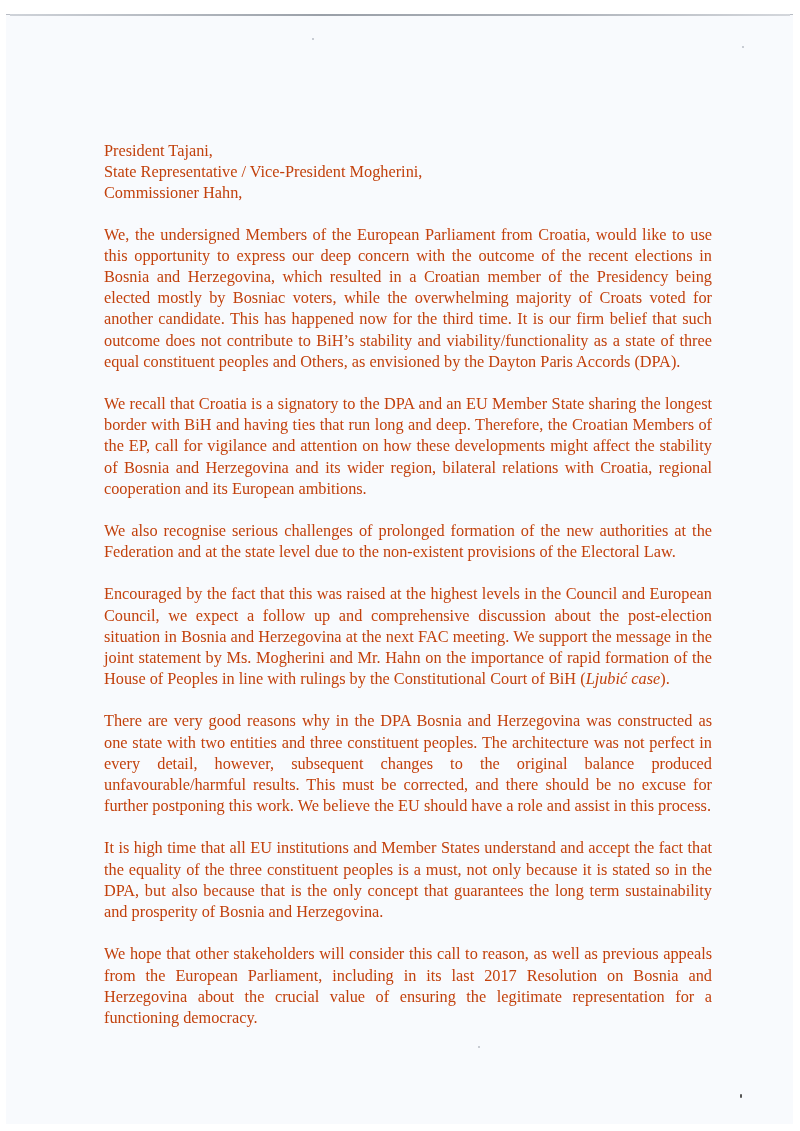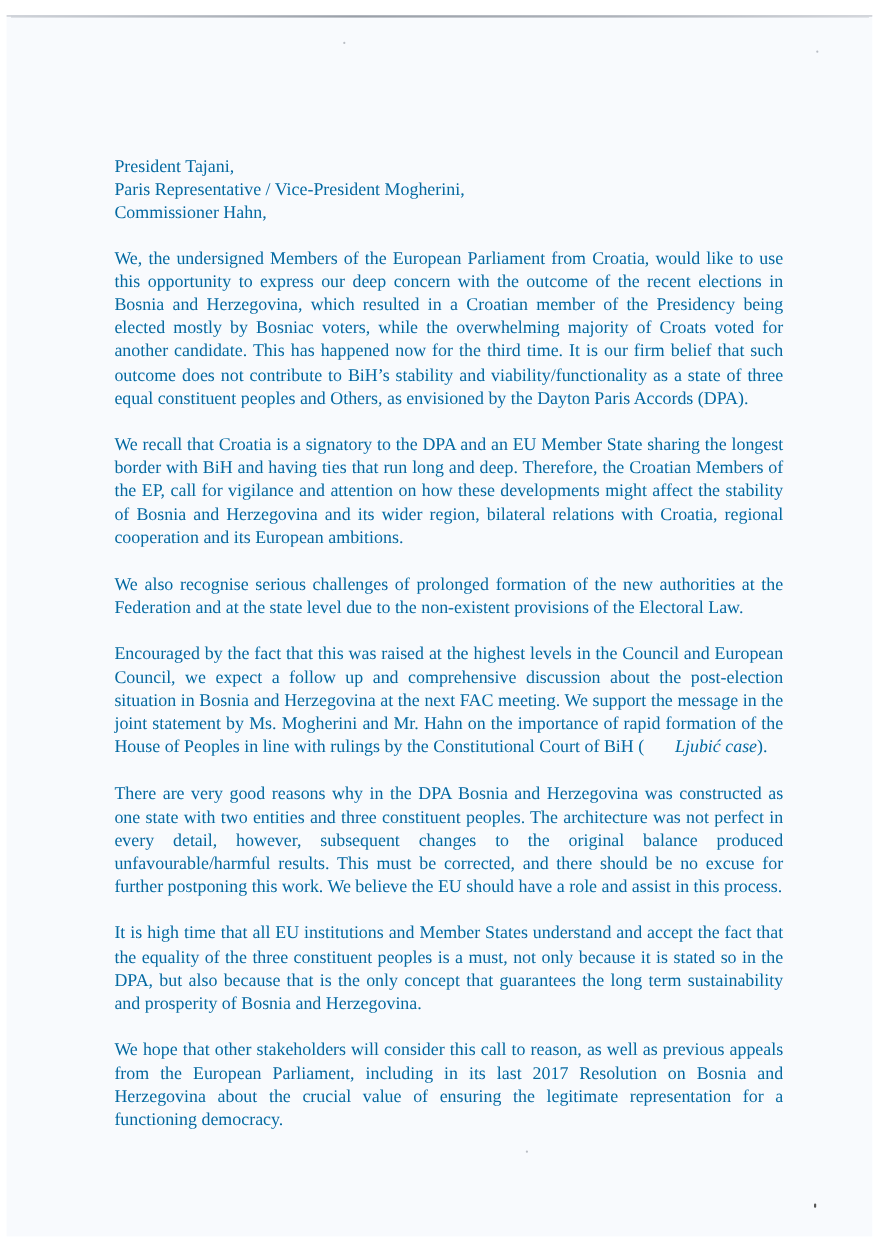--- a/index.html
+++ b/index.html
@@ -32,36 +32,35 @@
       background: linear-gradient(to right, #cfd3d9, #9aa0a8 40%, #aeb3ba 70%, #d4d7dc);
     }
     .letter {
       position: absolute;
       left: 104px;
       top: 140px;
       width: 608px;
       font-family: "Liberation Serif", serif;
       font-size: 16.3px;
       line-height: 21.2px;
-      color: #0369a1;
+      color: #c2410c;
     }
     .salutation {
       margin: 0 0 20px 0;
     }
     .salutation div {
       white-space: nowrap;
     }
     .para {
       margin: 0 0 21px 0;
       text-align: justify;
       text-align-last: left;
     }
     .para em {
       font-style: italic;
-      margin-left: 28px;
     }
     .speck {
       position: absolute;
       width: 2px;
       height: 2px;
       background: #b9bdc4;
       border-radius: 1px;
     }
   </style>
 </head>
@@ -71,21 +70,21 @@
 <div class="top-edge"></div>
 
 <div class="speck" style="left:312px;top:38px;"></div>
 <div class="speck" style="left:742px;top:46px;"></div>
 <div class="speck" style="left:478px;top:1046px;"></div>
 <div class="speck" style="left:740px;top:1094px;width:2px;height:4px;background:#555;"></div>
 
 <div class="letter">
   <div class="salutation">
     <div>President Tajani,</div>
-    <div>Paris Representative / Vice-President Mogherini,</div>
+    <div>State Representative / Vice-President Mogherini,</div>
     <div>Commissioner Hahn,</div>
   </div>
 
   <p class="para">We, the undersigned Members of the European Parliament from Croatia, would like to use this opportunity to express our deep concern with the outcome of the recent elections in Bosnia and Herzegovina, which resulted in a Croatian member of the Presidency being elected mostly by Bosniac voters, while the overwhelming majority of Croats voted for another candidate. This has happened now for the third time. It is our firm belief that such outcome does not contribute to BiH’s stability and viability/functionality as a state of three equal constituent peoples and Others, as envisioned by the Dayton Paris Accords (DPA).</p>
   <p class="para">We recall that Croatia is a signatory to the DPA and an EU Member State sharing the longest border with BiH and having ties that run long and deep. Therefore, the Croatian Members of the EP, call for vigilance and attention on how these developments might affect the stability of Bosnia and Herzegovina and its wider region, bilateral relations with Croatia, regional cooperation and its European ambitions.</p>
   <p class="para">We also recognise serious challenges of prolonged formation of the new authorities at the Federation  and at the state level due to the non-existent provisions of the Electoral Law.</p>
   <p class="para"><span>Encouraged by the fact that this was raised at the highest levels in the Council and European Council, we expect a follow up and comprehensive discussion about the post-election situation in Bosnia and Herzegovina at the next FAC meeting. We support the message in the joint statement  by Ms. Mogherini and Mr. Hahn on the importance of rapid formation of the House of Peoples in line with rulings by the Constitutional Court of BiH (</span><em>Ljubić case</em><span>).</span></p>
   <p class="para">There are very good reasons why in the DPA Bosnia and Herzegovina was constructed as one state with two entities and three constituent peoples. The architecture was not perfect in every detail, however, subsequent changes to the original balance produced unfavourable/harmful results. This must be corrected, and there should be no excuse for further postponing this work. We believe the EU should have a role and assist in this process.</p>
   <p class="para">It is high time that all EU institutions and Member States understand and accept the fact that the equality of the three constituent peoples is a must, not only because it is stated so in the DPA, but also because that is the only concept that guarantees the long term sustainability and prosperity of Bosnia and Herzegovina.</p>
   <p class="para">We hope that other stakeholders will consider this call to reason, as well as previous appeals from the European Parliament, including in its last 2017 Resolution on Bosnia and Herzegovina about the crucial value of ensuring the legitimate representation for a functioning democracy.</p>

